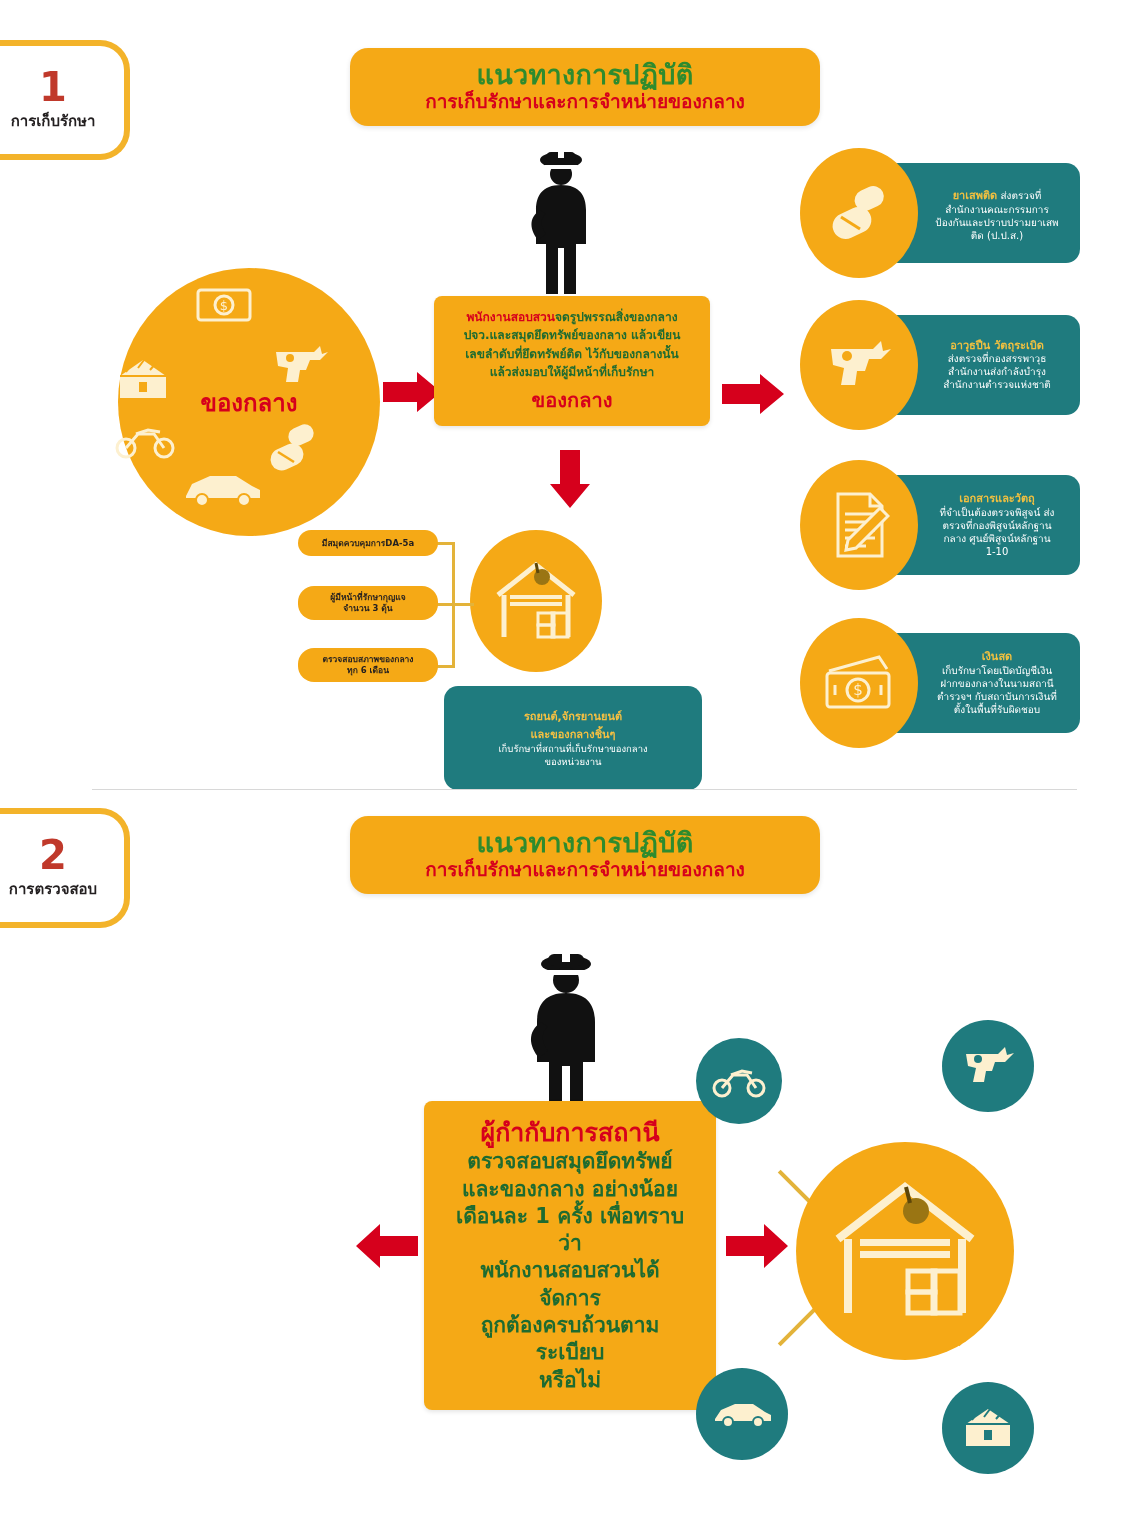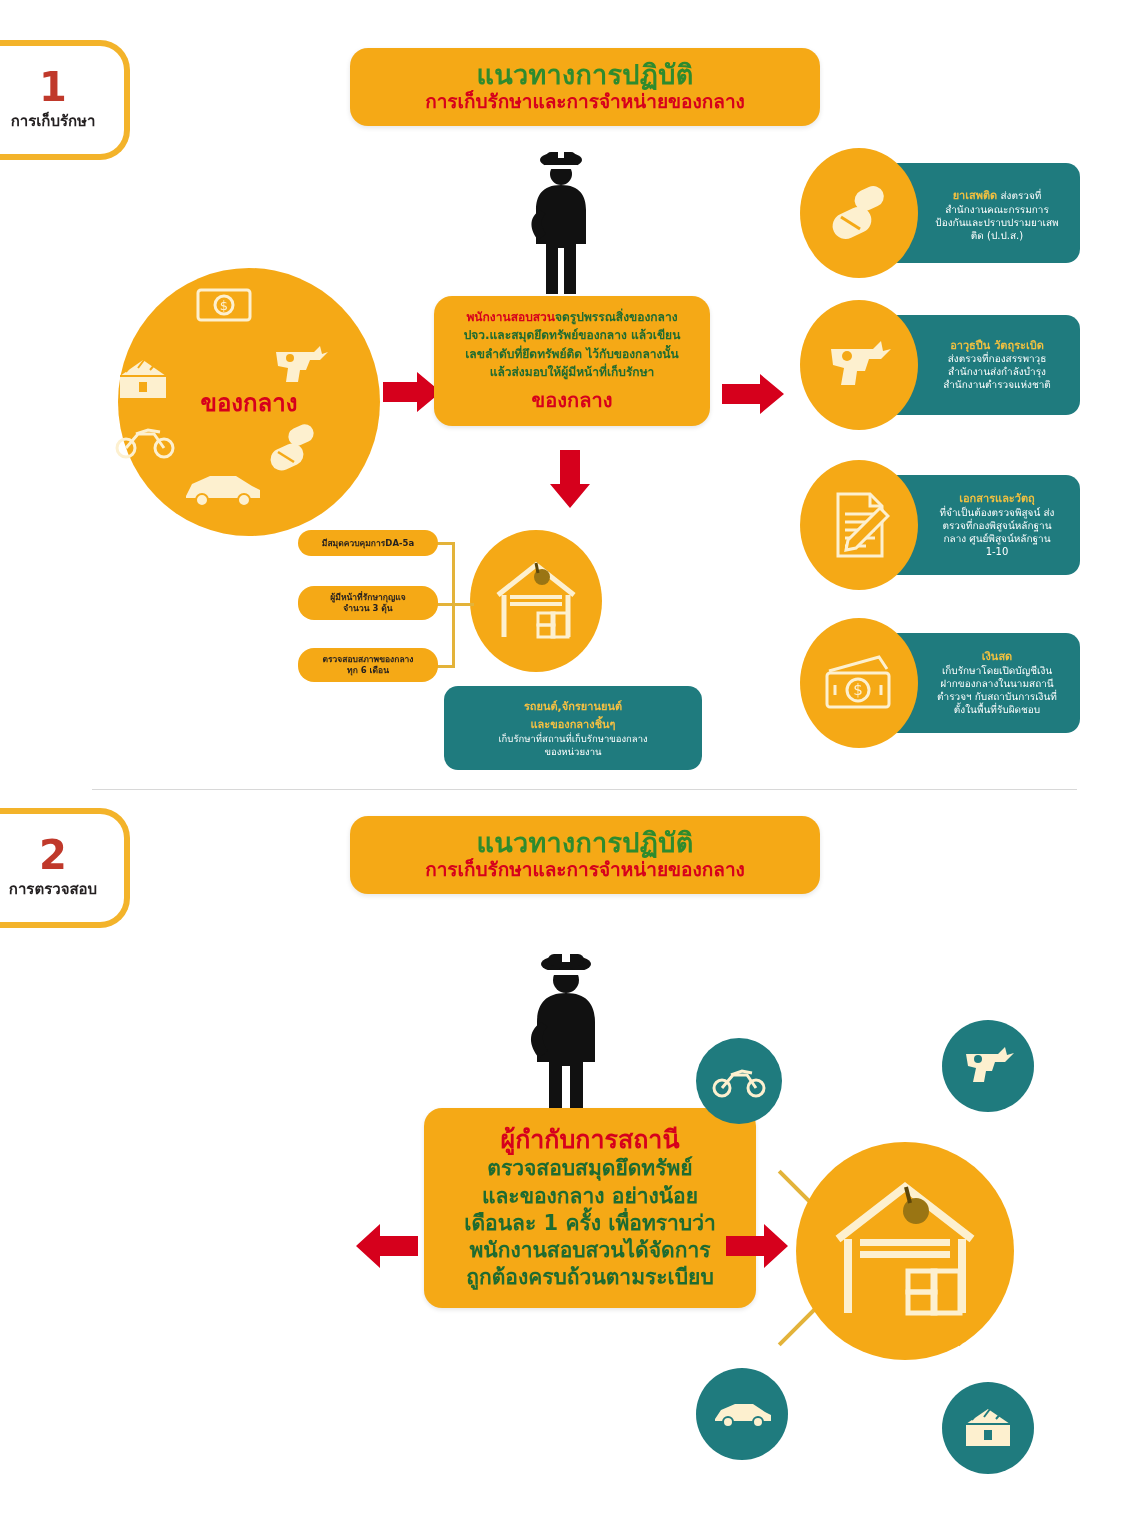--- a/index.html
+++ b/index.html
@@ -113,21 +113,21 @@
   .mini-icon {
     position: absolute;
     color: #fdf0cf;
   }
   .mini-icon svg { display: block; }
 
   
   .orange-card {
     position: absolute;
     background: #f5a916;
-    border-radius: 18px;
+    border-radius: 8px;
     padding: 10px 14px;
     text-align: center;
     box-shadow: 0 2px 4px rgba(0,0,0,0.10);
   }
   .oc-lead { color: #d6001c; font-weight: bold; }
   .oc-body { color: #1e6b30; font-weight: bold; }
   .oc-foot { color: #d6001c; font-weight: bold; }
 
   
   .teal-card {
@@ -355,21 +355,21 @@
     </div>
     <div class="pill" style="left:298px; top:586px; width:140px; height:34px; flex-direction:column;">
       <span>ผู้มีหน้าที่รักษากุญแจ</span>
       <span>จำนวน 3 ดุ้น</span>
     </div>
     <div class="pill" style="left:298px; top:648px; width:140px; height:34px; flex-direction:column;">
       <span>ตรวจสอบสภาพของกลาง</span>
       <span>ทุก 6 เดือน</span>
     </div>
 
-    <div class="teal-card" style="left:444px; top:686px; width:258px; height:84px;">
+    <div class="teal-card" style="left:444px; top:686px; width:258px; height:104px;">
       <div class="tc-head" style="font-size:11px;">รถยนต์,จักรยานยนต์</div>
       <div class="tc-head" style="font-size:11px;">และของกลางชิ้นๆ</div>
       <div class="tc-body" style="font-size:9.5px; line-height:1.35;">เก็บรักษาที่สถานที่เก็บรักษาของกลาง</div>
       <div class="tc-body" style="font-size:9.5px; line-height:1.35;">ของหน่วยงาน</div>
     </div>
 
     <div class="teal-row" style="left:800px; top:148px;">
       <div class="circle">
         <svg width="66" height="62" viewBox="0 0 66 62">
             <rect x="28" y="6" width="30" height="21" rx="10.5" fill="#fdf0cf" transform="rotate(-25 43 16)"></rect>
@@ -466,27 +466,28 @@
       </svg>
     </div>
 
 
     <div class="arrow-red" style="left:356px; top:432px;">
       <svg width="62" height="48" viewBox="0 0 62 48">
           <path d="M62 14 L24 14 L24 2 L0 24 L24 46 L24 34 L62 34 Z" fill="#d6001c"></path>
         </svg>
     </div>
 
-    <div class="orange-card" style="left:424px; top:318px; width:332px; padding:16px 32px;">
+    <div class="orange-card" style="left:424px; top:311px; width:292px; padding:16px 32px;">
       <div class="oc-lead" style="font-size:25px; line-height:1.25;">ผู้กำกับการสถานี</div>
       <div class="oc-body" style="font-size:21px; line-height:1.3;">ตรวจสอบสมุดยึดทรัพย์</div>
       <div class="oc-body" style="font-size:21px; line-height:1.3;">และของกลาง อย่างน้อย</div>
       <div class="oc-body" style="font-size:21px; line-height:1.3;">เดือนละ 1 ครั้ง เพื่อทราบว่า</div>
       <div class="oc-body" style="font-size:21px; line-height:1.3;">พนักงานสอบสวนได้จัดการ</div>
       <div class="oc-body" style="font-size:21px; line-height:1.3;">ถูกต้องครบถ้วนตามระเบียบ</div>
+      <div class="oc-body" style="font-size:21px; line-height:1.3;">หรือไม่</div>
     </div>
 
     <div class="arrow-red" style="left:726px; top:432px;">
       <svg width="62" height="48" viewBox="0 0 62 48">
           <path d="M0 14 L38 14 L38 2 L62 24 L38 46 L38 34 L0 34 Z" fill="#d6001c"></path>
         </svg>
     </div>
 
     <div class="spoke" style="left:840px; top:440px; width:86px; transform:rotate(-135deg);"></div>
     <div class="spoke" style="left:900px; top:440px; width:86px; transform:rotate(-45deg);"></div>

